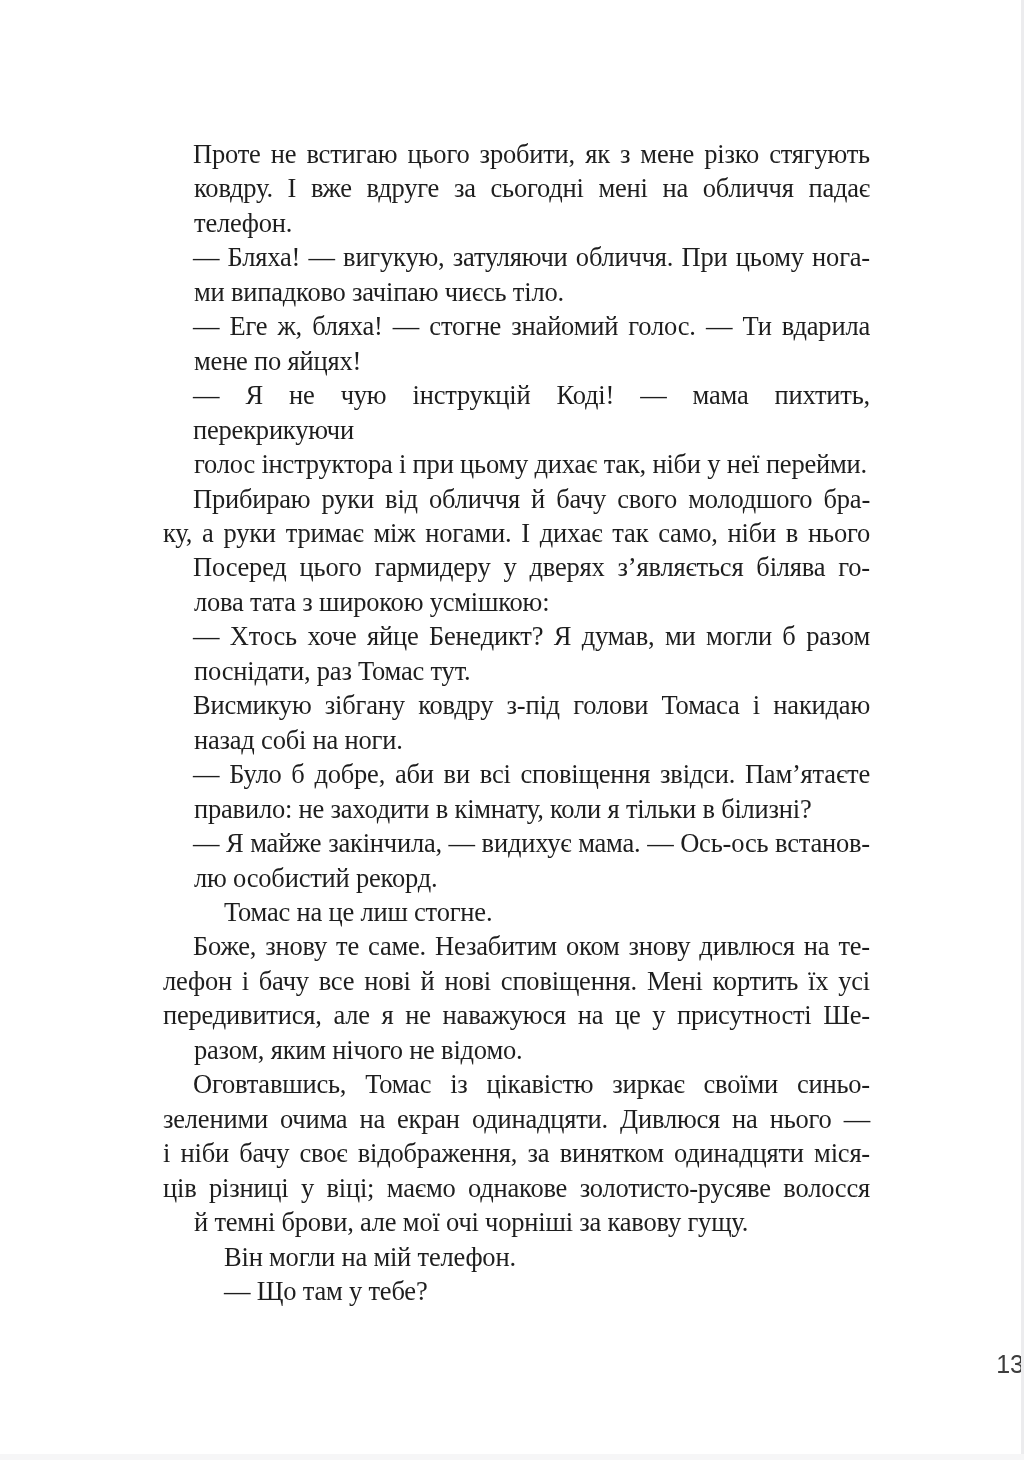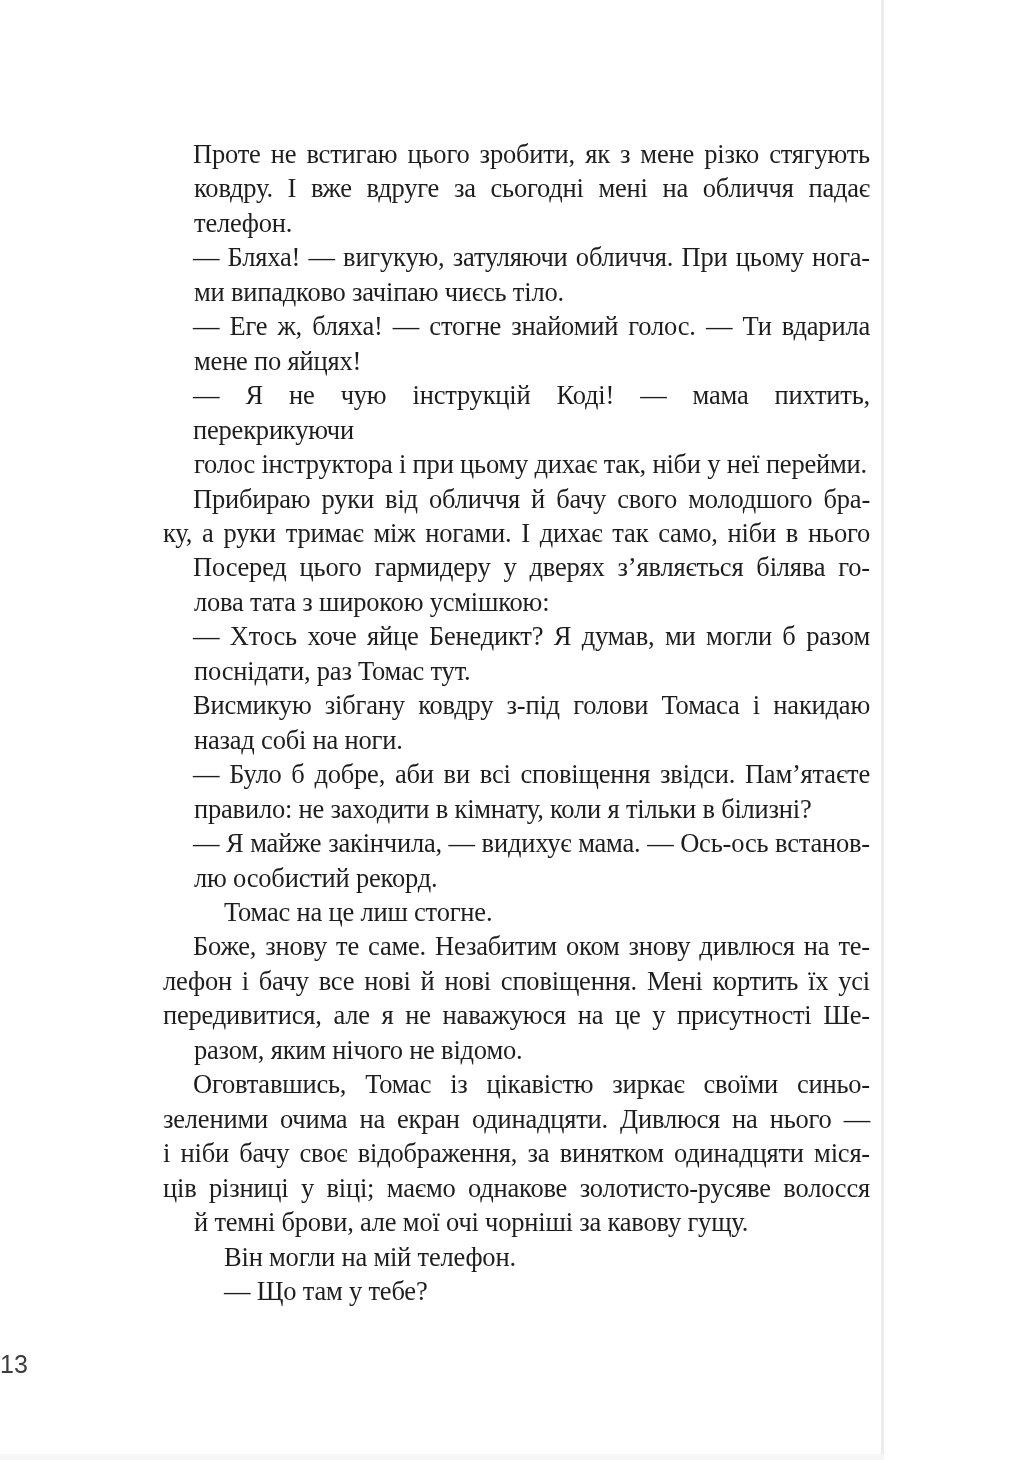--- a/index.html
+++ b/index.html
@@ -5,21 +5,21 @@
   :root {
     --text-color: #1e1e1e;
     --page-bg: #ffffff;
     --edge-color: #ececee;
     --edge-bottom-color: #f6f6f7;
     --page-number-color: #3d3d3d;
   }
   html, body { margin: 0; padding: 0; background: var(--page-bg); }
   .page {
     position: relative;
-    width: 884px;
+    width: 1024px;
     height: 1460px;
     background: var(--page-bg);
     overflow: hidden;
     font-family: "Liberation Serif", "DejaVu Serif", serif;
   }
   .text-block {
     position: absolute;
     left: 163px;
     top: 137px;
     width: 707px;
@@ -37,21 +37,21 @@
     margin-left: 31px;
   }
   .line.first {
     padding-left: 30px;
   }
   .page-number {
     position: absolute;
     left: 0;
     right: 0;
     top: 1350px;
-    text-align: left;
+    text-align: right;
     font-family: "Liberation Sans", "DejaVu Sans", sans-serif;
     font-size: 25px;
     color: var(--page-number-color);
   }
   .edge-right {
     position: absolute;
     top: 0;
     right: 0;
     width: 3px;
     height: 100%;

